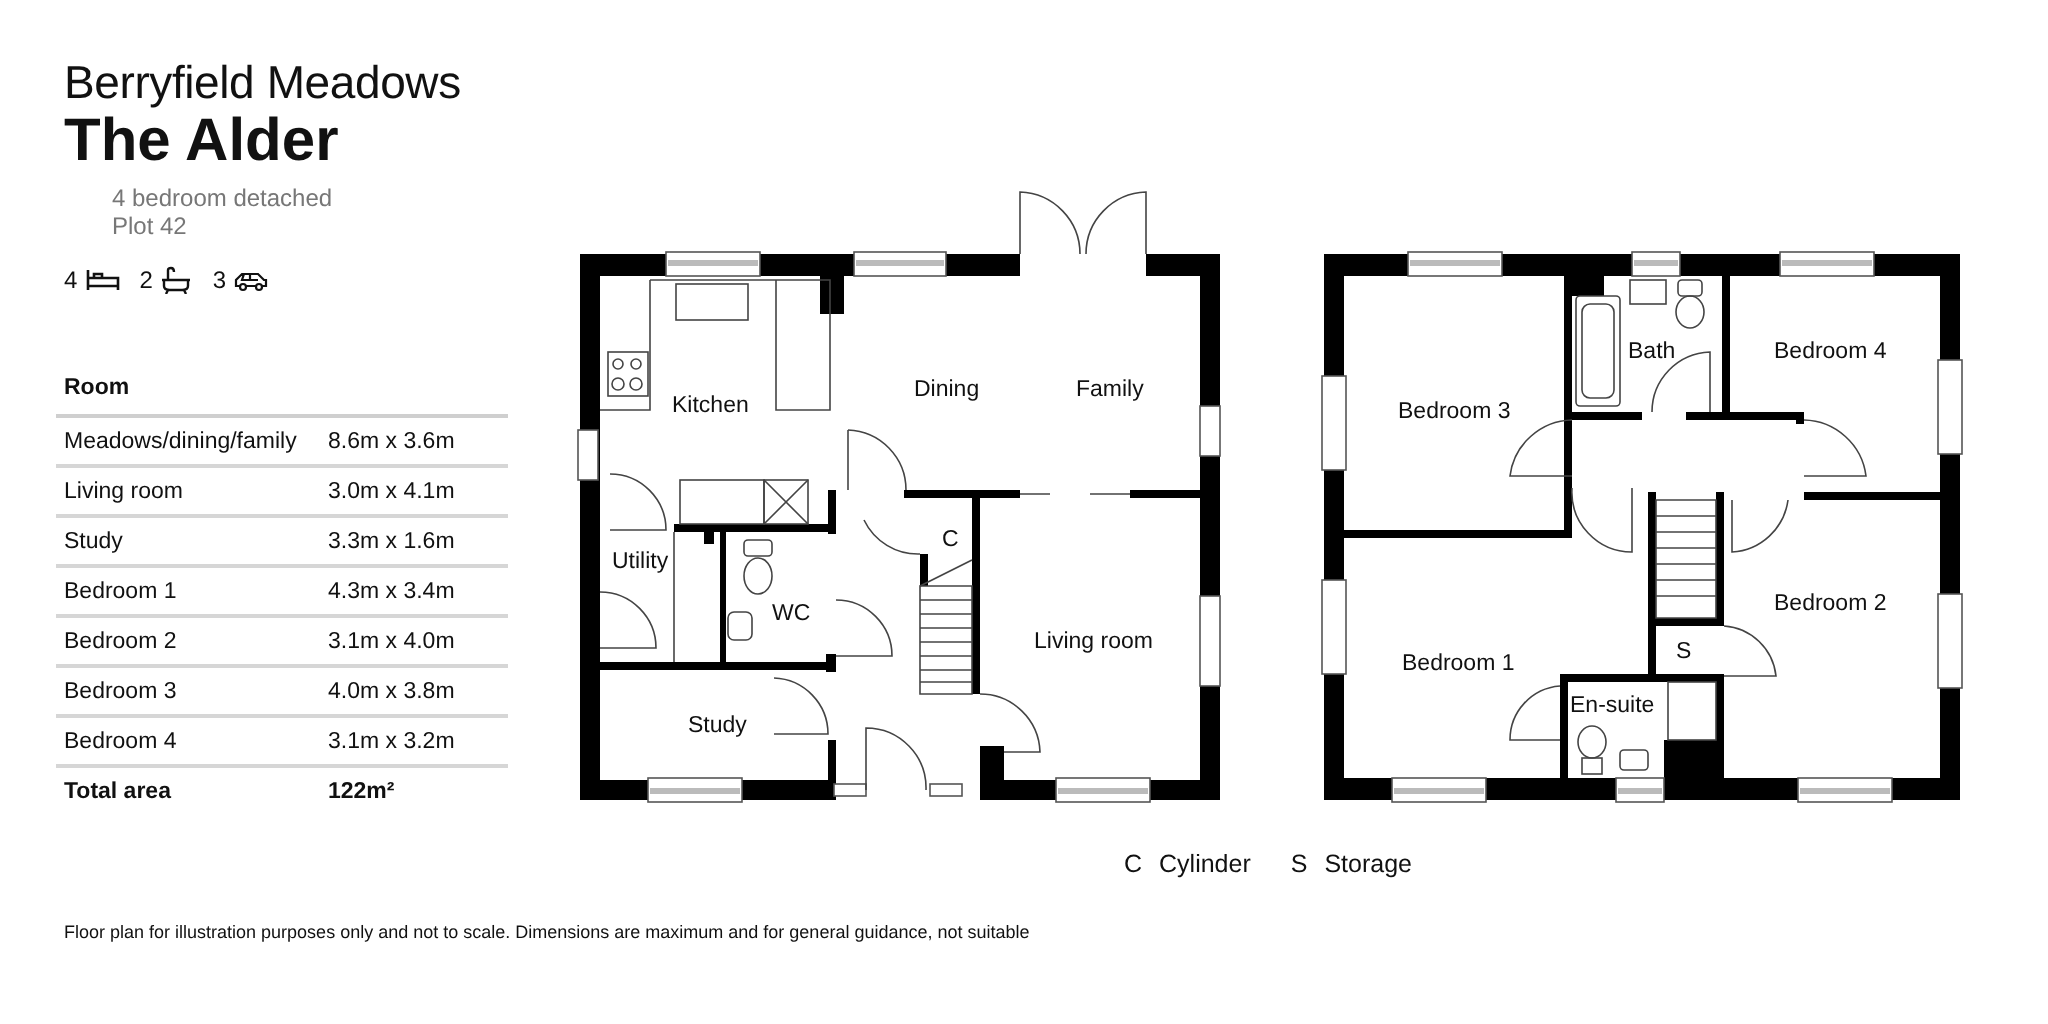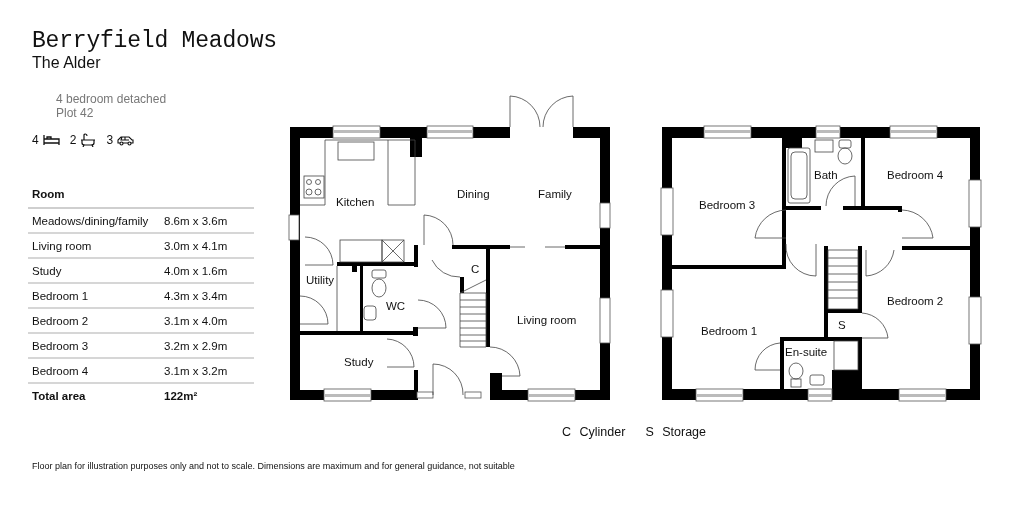--- a/index.html
+++ b/index.html
@@ -1,19 +1,19 @@
 <!DOCTYPE html>
 <html><head>
 <meta charset="utf-8">
 <style>
   html, body { margin: 0; padding: 0; background: #ffffff; }
   body { width: 1024px; height: 512px; position: relative; overflow: hidden;
          font-family: "Liberation Sans", "DejaVu Sans", sans-serif; color: #111; }
-  .dev-name { position: absolute; left: 32px; top: 28px; font-size: 23px; font-weight: 400; letter-spacing: -0.2px; color: #111; font-family: Liberation Mono, monospace; }
-  .house-name { position: absolute; left: 32px; top: 54px; font-size: 16px; font-weight: 400; color: #111; text-align: right; }
+  .dev-name { position: absolute; left: 32px; top: 28px; font-size: 23px; font-weight: 400; letter-spacing: -0.2px; color: #111; }
+  .house-name { position: absolute; left: 32px; top: 54px; font-size: 30px; font-weight: 700; color: #111; text-align: right; }
   .desc { position: absolute; left: 32px; top: 92px; font-size: 12px; color: #777; line-height: 14px; margin-left: 24px; }
   .stats { position: absolute; left: 32px; top: 133px; display: flex; align-items: center; font-size: 12px; color: #111; }
   .stats .stat { display: flex; align-items: center; margin-right: 10px; }
   .stats .num { margin-right: 4px; }
   .stats svg { display: block; }
   table.rooms { position: absolute; left: 28px; top: 185px; width: 226px; border-collapse: collapse; font-size: 11.5px; }
   table.rooms th { text-align: left; font-weight: 700; padding: 3px 4px 7px 4px; border-bottom: 2px solid #cfcfcf; margin-top: 24px; }
   table.rooms td { padding: 5px 4px 4px 4px; border-bottom: 2px solid #d6d6d6; height: 14px; }
   table.rooms td.dim { width: 86px; }
   table.rooms tr.total td { font-weight: 700; border-bottom: none; }
@@ -73,33 +73,33 @@
     <tr>
         <td>Meadows/dining/family</td>
         <td class="dim">8.6m x 3.6m</td>
       </tr>
     <tr>
         <td>Living room</td>
         <td class="dim">3.0m x 4.1m</td>
       </tr>
     <tr>
         <td>Study</td>
-        <td class="dim">4.0m x 1.6m</td>
+        <td class="dim">3.3m x 1.6m</td>
       </tr>
     <tr>
         <td>Bedroom 1</td>
         <td class="dim">4.3m x 3.4m</td>
       </tr>
     <tr>
         <td>Bedroom 2</td>
         <td class="dim">3.1m x 4.0m</td>
       </tr>
     <tr>
         <td>Bedroom 3</td>
-        <td class="dim">3.2m x 2.9m</td>
+        <td class="dim">4.0m x 3.8m</td>
       </tr>
     <tr>
         <td>Bedroom 4</td>
         <td class="dim">3.1m x 3.2m</td>
       </tr>
     <tr class="total">
         <td>Total area</td>
         <td class="dim">122m²</td>
       </tr>
   </tbody>

